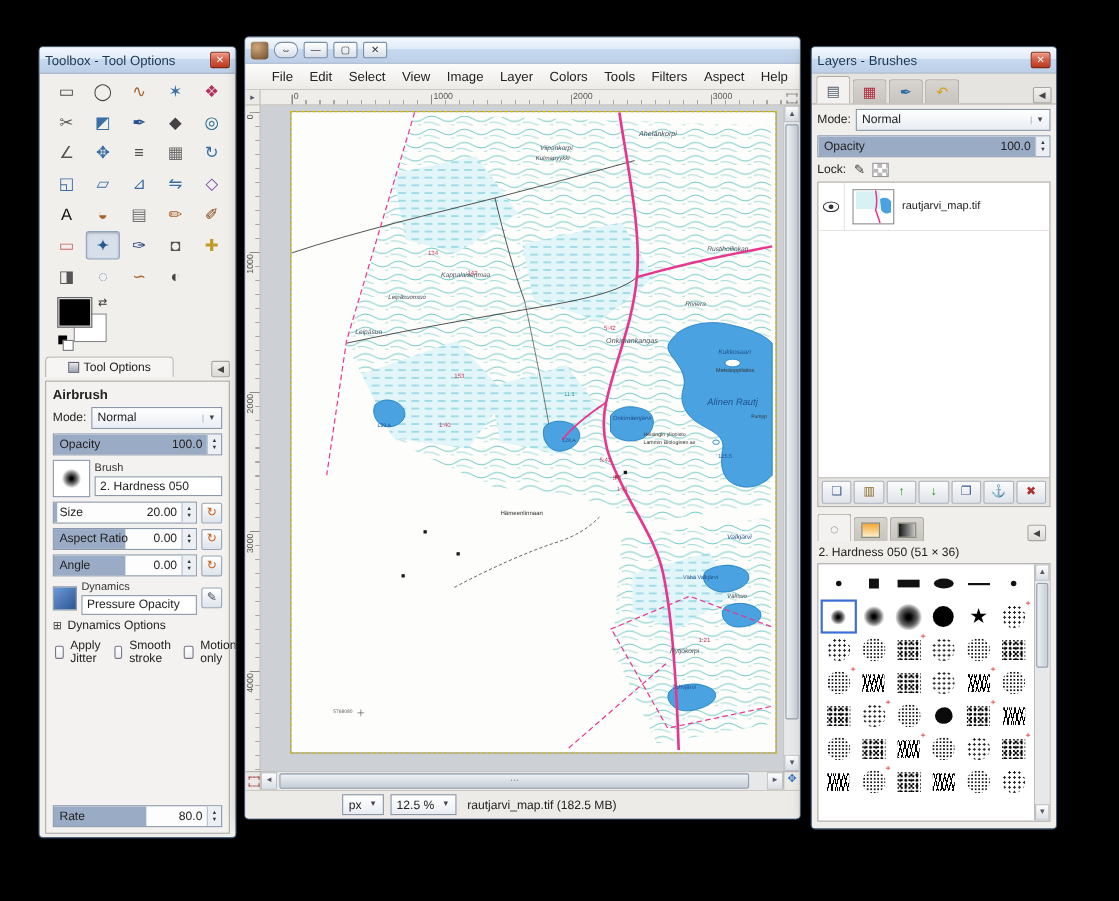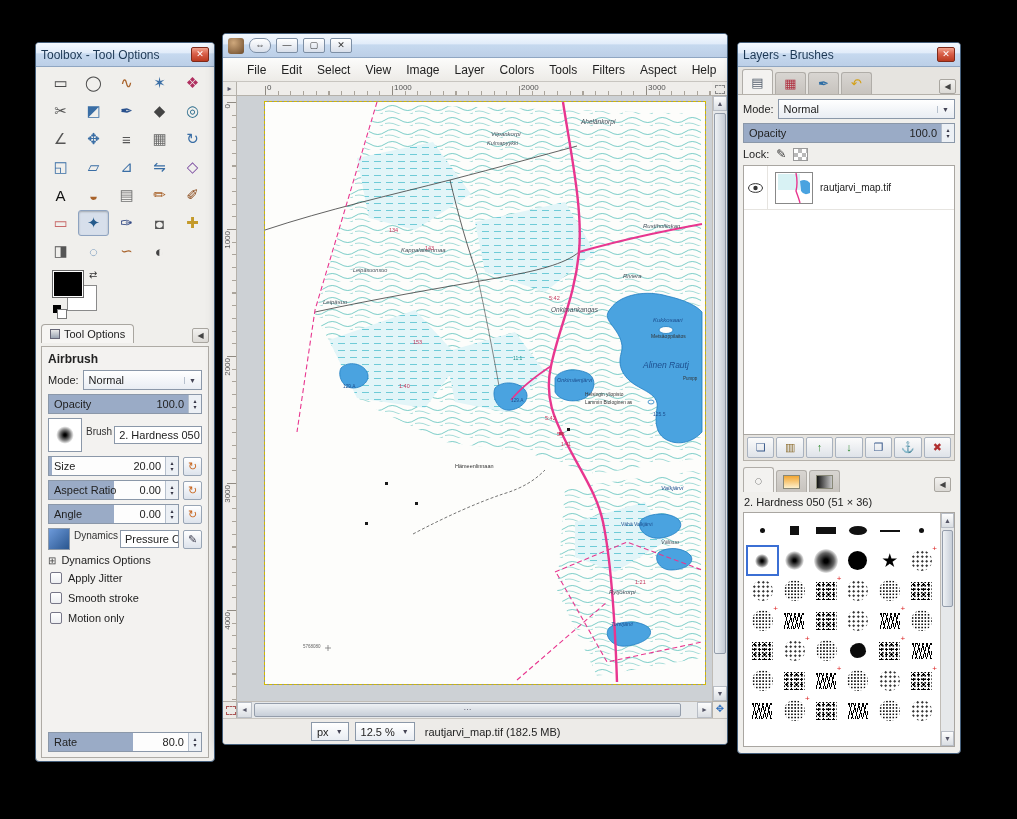--- a/index.html
+++ b/index.html
@@ -27,21 +27,21 @@
   #tool-grid{display:grid;grid-template-columns:repeat(5,31px);gap:2px;justify-content:start;padding-left:4px;}
   .tool{width:31px;height:26px;display:flex;align-items:center;justify-content:center;font-size:15px;
     border:1px solid transparent;border-radius:3px;}
   .tool.selected{background:#d7dfeb;border-color:#8ea3c0;box-shadow:inset 0 1px 2px rgba(0,0,0,.25);}
   .color-area{position:relative;width:70px;height:52px;margin:2px 0 0 12px;flex:0 0 52px;}
   .bg-swatch{position:absolute;left:14px;top:16px;width:30px;height:26px;background:#fff;border:1px solid #8a8a8a;}
   .fg-swatch{position:absolute;left:0;top:2px;width:30px;height:26px;background:#000;border:1px solid #fff;outline:1px solid #666;}
   .swap-colors{position:absolute;left:36px;top:0;font-size:10px;color:#333;}
   .default-colors{position:absolute;left:0;top:36px;width:8px;height:8px;background:#000;}
   .default-colors::after{content:"";position:absolute;left:4px;top:4px;width:8px;height:8px;background:#fff;border:1px solid #777;}
-  .to-tab{display:flex;align-items:center;gap:4px;padding:3px 8px;background:#f6f5f3;border:1px solid #a9a6a0;
+  .to-tab{display:flex;align-items:center;gap:4px;padding:3px 20px;background:#f6f5f3;border:1px solid #a9a6a0;
     border-bottom:none;border-radius:4px 4px 0 0;font-size:11px;}
   .to-tab-icon{width:10px;height:10px;border:1px solid #667;background:linear-gradient(#e8e8e8,#9aa4b2);}
   .mini-btn{margin-left:auto;width:17px;height:15px;border:1px solid #a9a6a0;background:linear-gradient(#f2f1ef,#dcdad6);
     font-size:8px;text-align:center;line-height:13px;color:#444;border-radius:2px;}
   .tool-options-panel{border:1px solid #aeaba5;background:#f3f2f0;padding:5px 6px;display:flex;flex-direction:column;gap:4px;flex:1;min-height:0;}
   .tool-title{font-size:12px;font-weight:bold;}
   .row{display:flex;align-items:center;gap:4px;font-size:11px;}
   .lbl{font-size:11px;}
   .combo{flex:1;height:20px;border:1px solid #8b98a9;background:linear-gradient(#ffffff,#e9edf3);
     display:flex;align-items:center;padding:0 5px;font-size:11px;}
@@ -54,26 +54,26 @@
     justify-content:center;border-left:1px solid #b6c0cd;background:#ecf0f5;}
   .spins i{font-size:6px;line-height:6px;color:#334;}
   .reset-btn{flex:0 0 19px;width:19px;height:19px;border:1px solid #98a5b5;border-radius:2px;
     background:linear-gradient(#ffffff,#dde3ec);color:#c8641c;font-size:11px;line-height:17px;text-align:center;}
   .edit-btn{flex:0 0 19px;width:19px;height:19px;border:1px solid #98a5b5;border-radius:2px;
     background:linear-gradient(#ffffff,#dde3ec);color:#445;font-size:11px;line-height:17px;text-align:center;}
   .thumb-btn{flex:0 0 34px;width:34px;height:34px;border:1px solid #8b98a9;background-color:#fff;
     background-image:radial-gradient(circle,#000 8%,rgba(0,0,0,.5) 38%,rgba(0,0,0,0) 62%);
     background-size:20px 20px;background-position:center;background-repeat:no-repeat;}
   .dyn-icon{flex:0 0 22px;width:22px;height:22px;border:1px solid #8b98a9;background:linear-gradient(135deg,#6d9ada,#2a568f);}
-  .field-col{flex:1;display:flex;flex-direction:row;gap:2px;min-width:0;}
+  .field-col{flex:1;display:flex;flex-direction:column;gap:2px;min-width:0;}
   .field-label{font-size:10px;color:#333;}
   .entry{height:18px;border:1px solid #8b98a9;background:#fff;font-size:11px;padding:0 4px;display:flex;align-items:center;white-space:nowrap;overflow:hidden;}
   .expander-row{display:flex;align-items:center;gap:5px;font-size:11px;}
   .exp-glyph{font-size:10px;color:#444;}
-  #checkboxes{display:flex;flex-direction:column;gap:8px;margin:2px 0 2px 2px;}
+  #checkboxes{display:flex;flex-direction:row;gap:8px;margin:2px 0 2px 2px;}
   .checkbox-row{display:flex;align-items:center;gap:6px;font-size:11px;}
   .cb{width:12px;height:12px;border:1px solid #778;background:linear-gradient(#ffffff,#eceef1);border-radius:2px;}
 
   
   #image-window{left:222px;top:33px;width:506px;height:712px;}
   .menubar{flex:0 0 24px;display:flex;align-items:center;gap:1px;padding:0 17px;
     background:linear-gradient(#fcfcfb,#edebe7);border-bottom:1px solid #c8c5c0;font-size:12px;}
   .menu-item{padding:2px 7px;border-radius:2px;}
   .ruler-row{flex:0 0 14px;display:flex;}
   .ruler-corner{width:14px;background:#eceae6;border-right:1px solid #b5b1aa;border-bottom:1px solid #b5b1aa;

